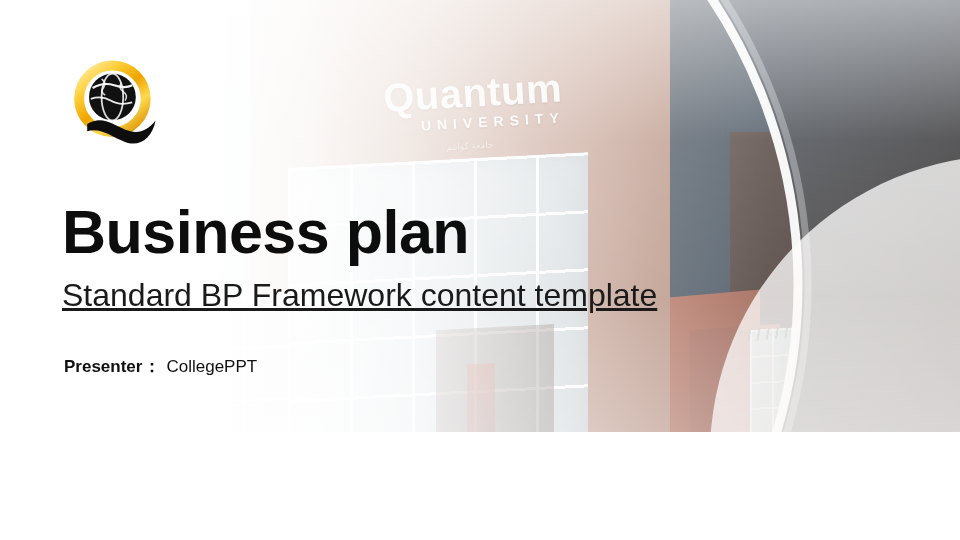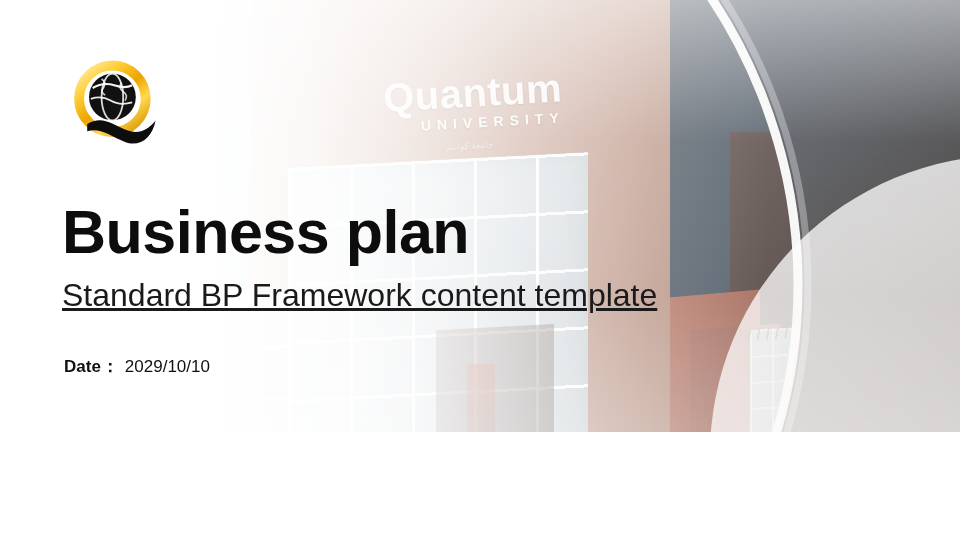--- a/index.html
+++ b/index.html
@@ -440,18 +440,18 @@
              C 100 96, 86 106, 70 100
              C 54 94, 44 84, 28 88 Z" fill="#0d0d0d"></path>
   </svg>
 
   <div class="title">Business plan</div>
 
   <div class="subtitle">Standard BP Framework content template</div>
 
   <div class="meta">
     <div class="meta-row">
-      <span class="meta-label">Date</span><span class="meta-sep">：</span><span class="meta-value">2029/10/10</span>
+      <span class="meta-label">Presenter</span><span class="meta-sep">：</span><span class="meta-value">CollegePPT</span>
     </div>
   </div>
 
 
 </div>
 
 </body></html>

